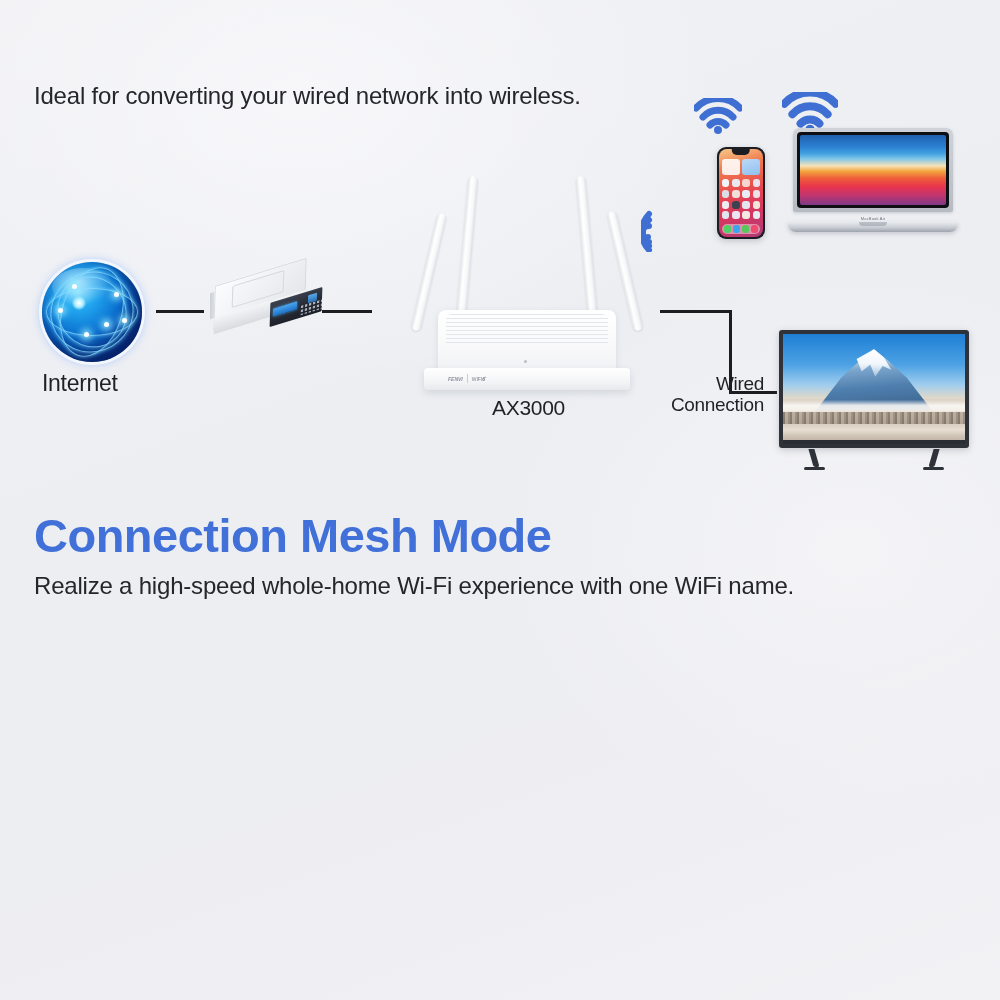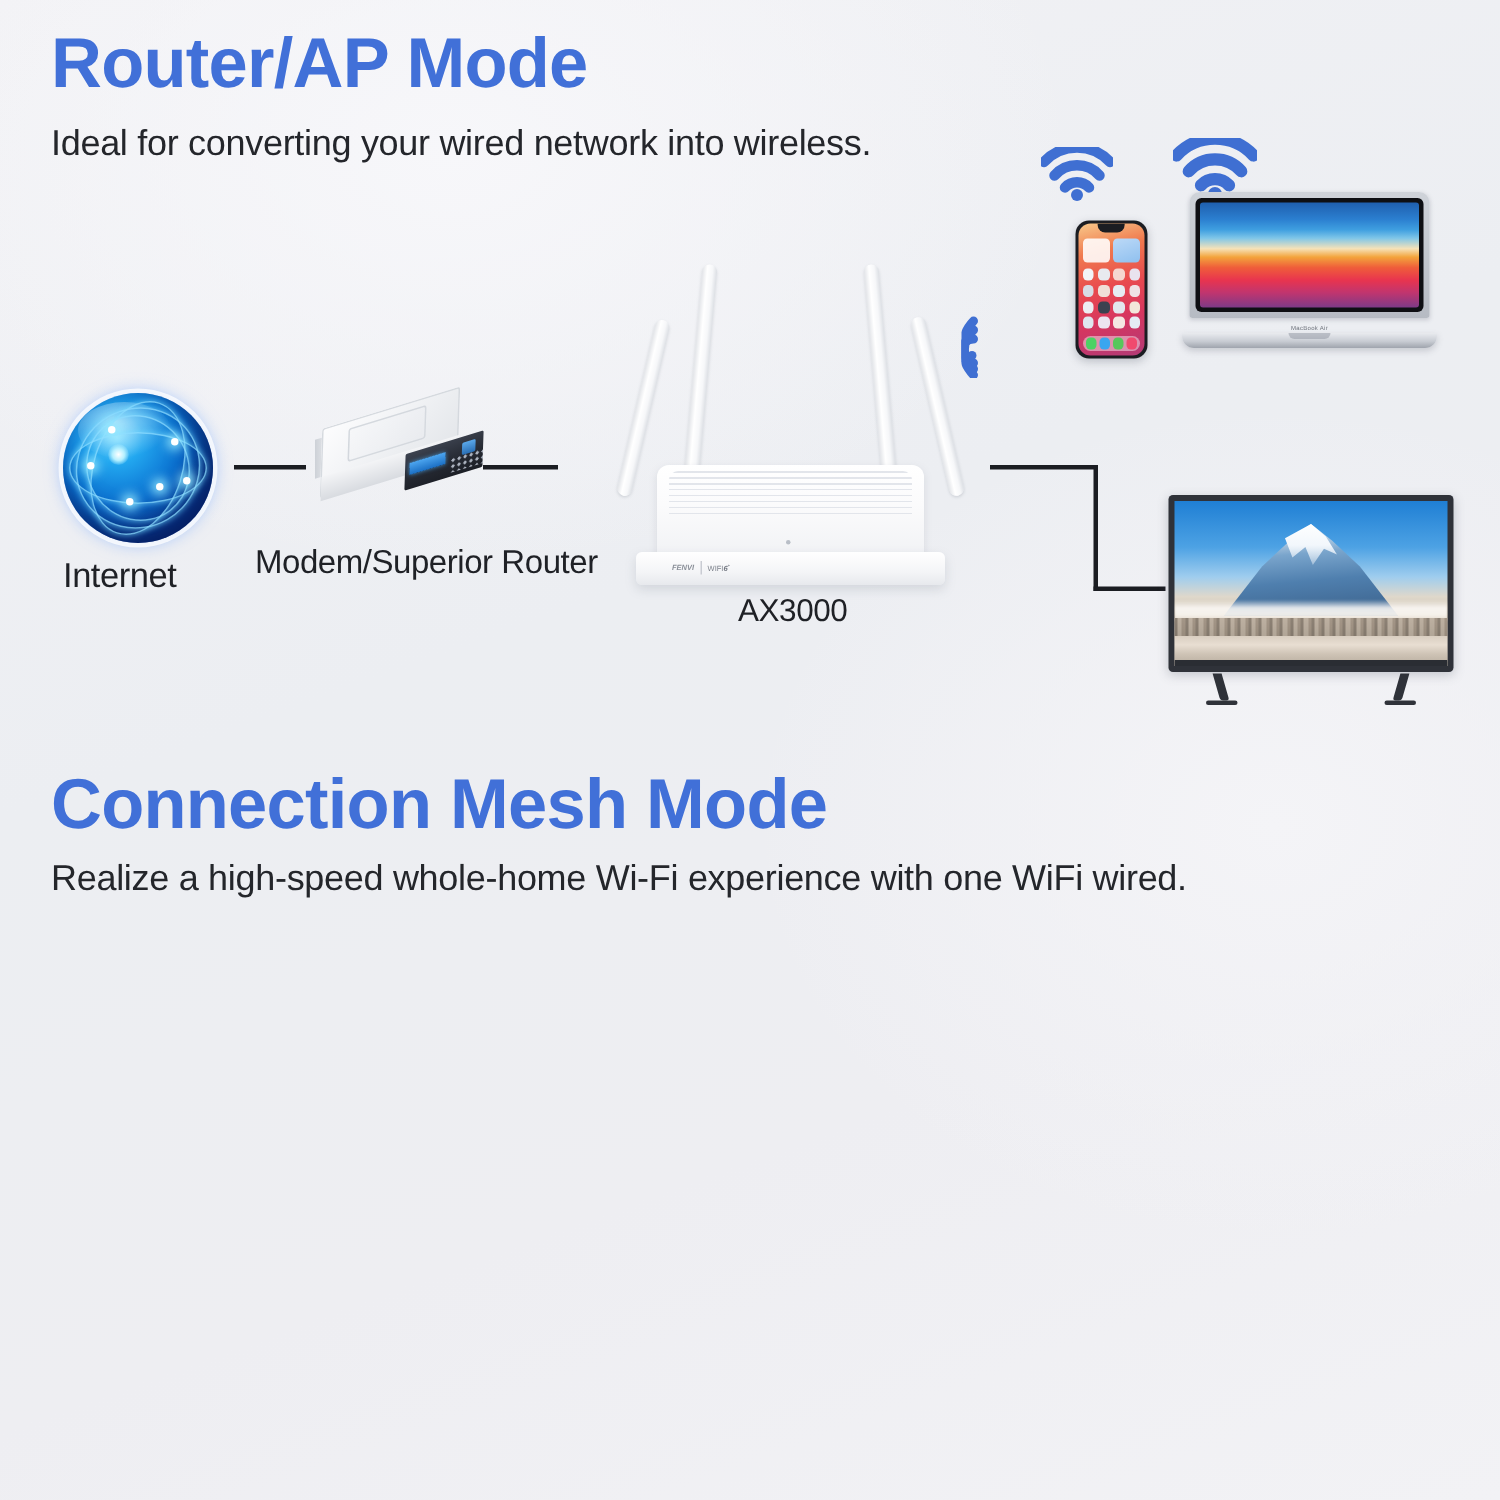--- a/index.html
+++ b/index.html
@@ -426,21 +426,20 @@
   .wired-label .l1 { display: block; text-align: right; }
   .wired-label .l2 { display: block; text-align: right; }
 </style>
 </head>
 <body>
 
 <div class="page">
 
   <div class="section" id="section-router">
 
-    <h1 class="heading" style="top:18px;">Router/AP Mode</h1>
     <p class="subheading" style="top:82px;text-align:center;">Ideal for converting your wired network into wireless.</p>
 
     <div class="globe-wrap" style="left:42px; top:262px; width:100px;">
       <div class="globe">
         <div class="orb o1"></div>
           <div class="orb o2"></div>
         <div class="orb o3"></div>
           <div class="orb o4"></div>
         <div class="core"></div>
         <div class="node" style="left:16%; top:46%;"></div>
@@ -458,21 +457,20 @@
     <div class="modem" style="left:208px; top:270px;">
       <div class="m-side"></div>
       <div class="m-top"></div>
       <div class="m-top-inset"></div>
       <div class="m-front"></div>
       <div class="m-panel"></div>
       <div class="m-dots"></div>
       <div class="m-lcd"></div>
       <div class="m-btn"></div>
     </div>
-    <div class="device-label" style="left:170px; top:362px;">Modem/Superior Router</div>
 
     <div class="wire h" style="left:322px; top:310px; width:50px;"></div>
 
     <div class="router" style="left:418px; top:170px; width:220px; height:220px;">
       <div class="ant" style="left:6px;  top:42px;  width:10px; height:120px; transform:rotate(13deg);"></div>
       <div class="ant" style="left:44px; top:6px;   width:10px; height:148px; transform:rotate(5deg);"></div>
       <div class="ant" style="left:164px;top:6px;   width:10px; height:148px; transform:rotate(-5deg);"></div>
       <div class="ant" style="left:202px;top:40px;  width:10px; height:122px; transform:rotate(-13deg);"></div>
 
       <div class="body" style="left:20px; top:140px; width:178px; height:66px;">
@@ -565,20 +563,24 @@
         </div>
       </div>
       <div class="model">MacBook Air</div>
       <div class="deck"></div>
     </div>
 
     <div class="wire h" style="left:660px; top:310px; width:72px;"></div>
     <div class="wire v" style="left:729px; top:310px; height:84px;"></div>
     <div class="wire h" style="left:729px; top:391px; width:48px;"></div>
 
+    <div class="wired-label" style="left:648px; top:374px; width:116px;">
+      <span class="l1">Wired</span>
+      <span class="l2">Connection</span>
+    </div>
 
     <div class="tv" style="left:779px; top:330px; width:190px; height:140px;">
       <div class="frame">
         <div class="screen">
           <div class="mountain"></div>
           <div class="snow"></div>
           <div class="clouds"></div>
           <div class="town"></div>
           <div class="water"></div>
           <div class="bar"></div>
@@ -587,17 +589,17 @@
       <div class="leg l"></div>
       <div class="leg r"></div>
       <div class="foot l"></div>
       <div class="foot r"></div>
     </div>
   </div>
 
   <div class="section" id="section-mesh">
 
     <h1 class="heading" style="top:12px;">Connection Mesh Mode</h1>
-    <p class="subheading" style="top:72px;">Realize a high-speed whole-home Wi-Fi experience with one WiFi wired.</p>
+    <p class="subheading" style="top:72px;">Realize a high-speed whole-home Wi-Fi experience with one WiFi name.</p>
 
   </div>
 
 </div>
 
 </body></html>

